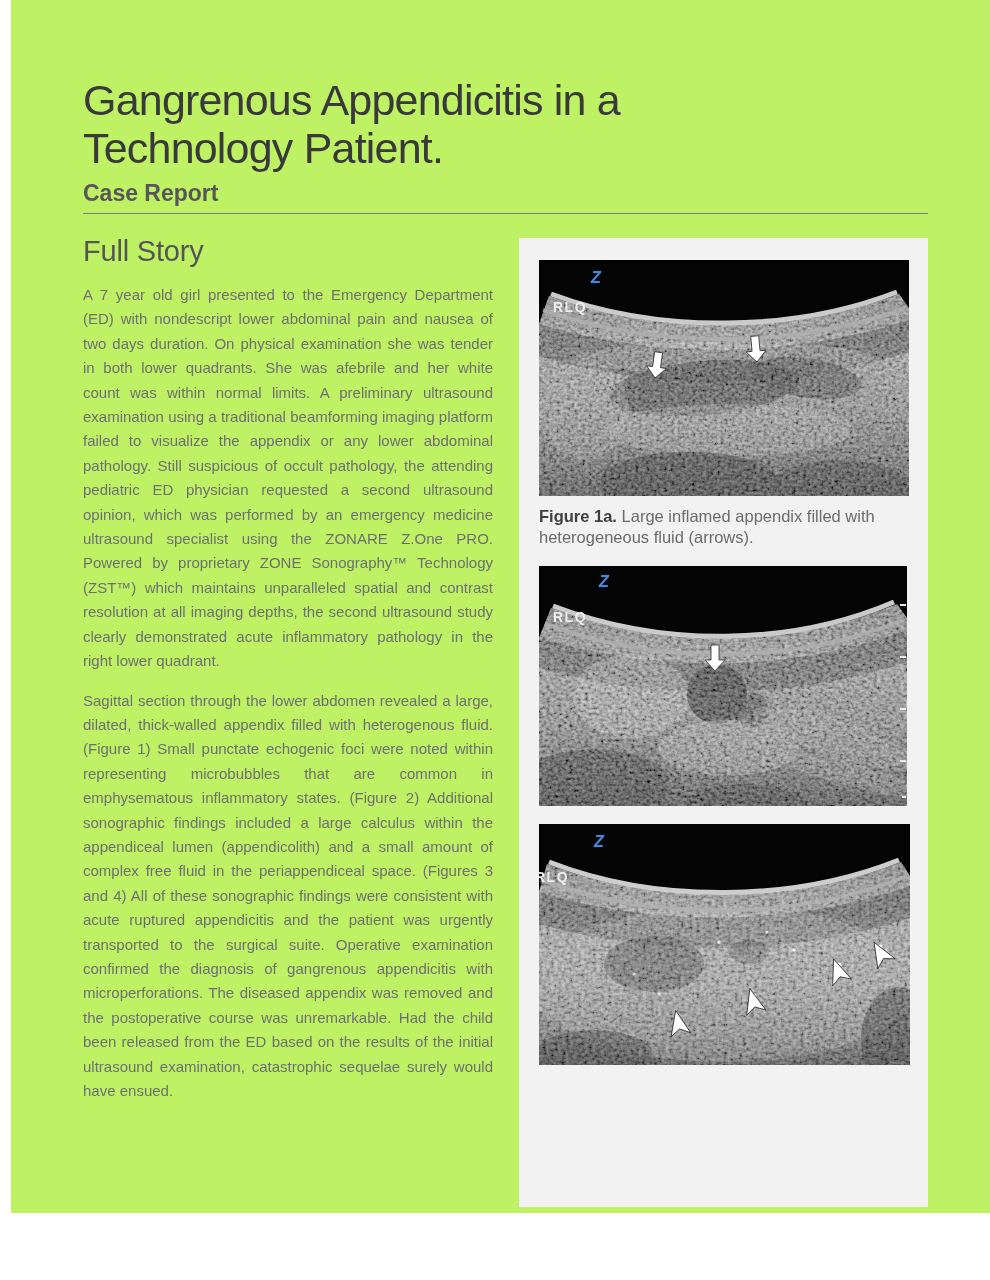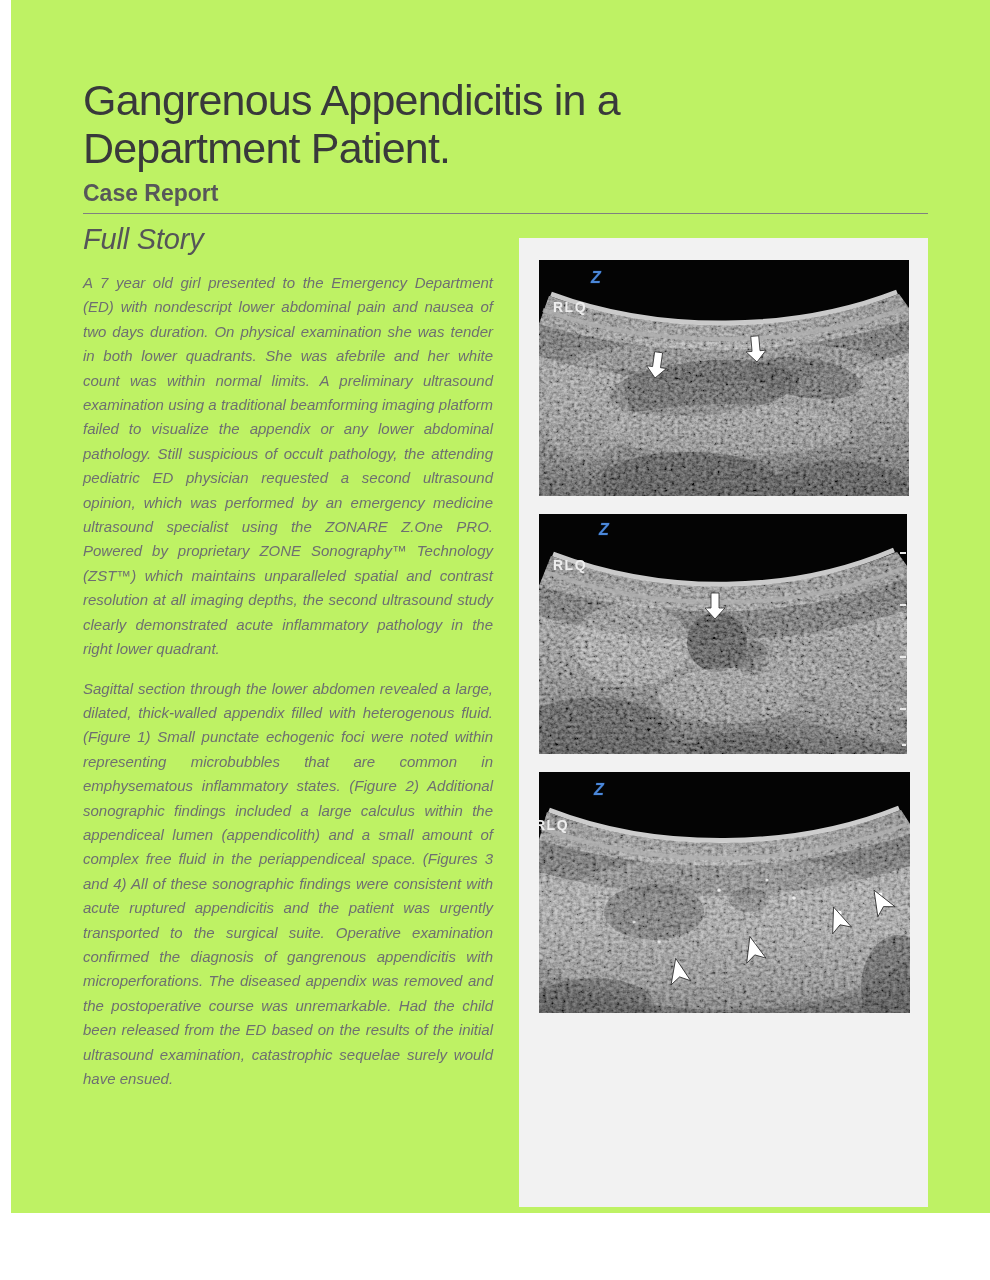--- a/index.html
+++ b/index.html
@@ -15,21 +15,21 @@
   .doc-subtitle {
     position:absolute; left:72px; top:180px;
     font-size:23px; line-height:26px; font-weight:700; color:#57575a;
   }
   .header-rule {
     position:absolute; left:72px; top:213px; width:845px; height:0;
     border:none; border-top:1px solid #808080;
   }
 
   .story {
-    position:absolute; left:72px; top:222px; width:410px;font-style:italic;
+    position:absolute; left:72px; top:234px; width:410px;
   }
   .story h2 {
     font-size:29px; line-height:34px; font-weight:400; color:#55555 8;
     color:#555558; letter-spacing:-0.2px;
   }
   .story p {
     margin-top:15px;
     font-size:15px; line-height:24.4px; color:#6e6f71;
     text-align:justify;
   }
@@ -53,21 +53,21 @@
   .us text.zlogo {
     font-family:"Liberation Sans",sans-serif; font-size:16px; font-weight:700;
     font-style:italic; fill:#4b87d9; stroke:#16355e; stroke-width:0.6px; paint-order:stroke;
   }
 </style>
 </head>
 <body>
 
 <div class="page">
 
-  <h1 class="doc-title"><span>Gangrenous Appendicitis in a</span><br><span>Department Patient.</span></h1>
+  <h1 class="doc-title"><span>Gangrenous Appendicitis in a</span><br><span>Technology Patient.</span></h1>
 
   <div class="doc-subtitle">Case Report</div>
 
   <hr class="header-rule">
 
   <section class="story">
     <h2>Full Story</h2>
     <p>A 7 year old girl presented to the Emergency Department (ED) with nondescript lower abdominal pain and nausea of two days duration. On physical examination she was tender in both lower quadrants. She was afebrile and her white count was within normal limits. A preliminary ultrasound examination using a traditional beamforming imaging platform failed to visualize the appendix or any lower abdominal pathology. Still suspicious of occult pathology, the attending pediatric ED physician requested a second ultrasound opinion, which was performed by an emergency medicine ultrasound specialist using the ZONARE Z.One PRO. Powered by proprietary ZONE Sonography™ Technology (ZST™) which maintains unparalleled spatial and contrast resolution at all imaging depths, the second ultrasound study clearly demonstrated acute inflammatory pathology in the right lower quadrant.</p>
     <p>Sagittal section through the lower abdomen revealed a large, dilated, thick-walled appendix filled with heterogenous fluid. (Figure 1) Small punctate echogenic foci were noted within representing microbubbles that are common in emphysematous inflammatory states. (Figure 2) Additional sonographic findings included a large calculus within the appendiceal lumen (appendicolith) and a small amount of complex free fluid in the periappendiceal space. (Figures 3 and 4) All of these sonographic findings were consistent with acute ruptured appendicitis and the patient was urgently transported to the surgical suite. Operative examination confirmed the diagnosis of gangrenous appendicitis with microperforations. The diseased appendix was removed and the postoperative course was unremarkable. Had the child been released from the ED based on the results of the initial ultrasound examination, catastrophic sequelae surely would have ensued.</p>
   </section>
@@ -111,20 +111,21 @@
           <path d="M 12,34 C 120,74 255,72 358,32" fill="none" stroke="#d5d5d5" stroke-width="5" opacity="0.95"></path>
           <path d="M 4,50 C 118,90 258,88 366,48" fill="none" stroke="#b0b0b0" stroke-width="4" opacity="0.8"></path>
         </g>
         <g fill="#ffffff" stroke="#2a2a2a" stroke-width="0.8">
           <path transform="rotate(8 116 118)" d="M 112,92 L 120,92 L 120,107 L 126,107 L 116,118 L 106,107 L 112,107 Z"></path>
           <path transform="rotate(-5 218 102)" d="M 214,76 L 222,76 L 222,91 L 228,91 L 218,102 L 208,91 L 214,91 Z"></path>
         </g>
         <text class="zlogo" x="52" y="23">Z</text>
         <text class="rlq" x="14" y="52">RLQ</text>
       </svg>
+      <figcaption><b>Figure 1a.</b> <span>Large inflamed appendix filled with heterogeneous fluid (arrows).</span></figcaption>
     </figure>
 
     <figure>
       <svg class="us" width="368" height="240" viewBox="0 0 368 240">
         <defs>
           <linearGradient id="tg2" x1="0" y1="0" x2="0" y2="1">
             <stop offset="0" stop-color="#666666"></stop>
             <stop offset="0.3" stop-color="#8c8c8c"></stop>
             <stop offset="0.58" stop-color="#747474"></stop>
             <stop offset="0.85" stop-color="#454545"></stop>

